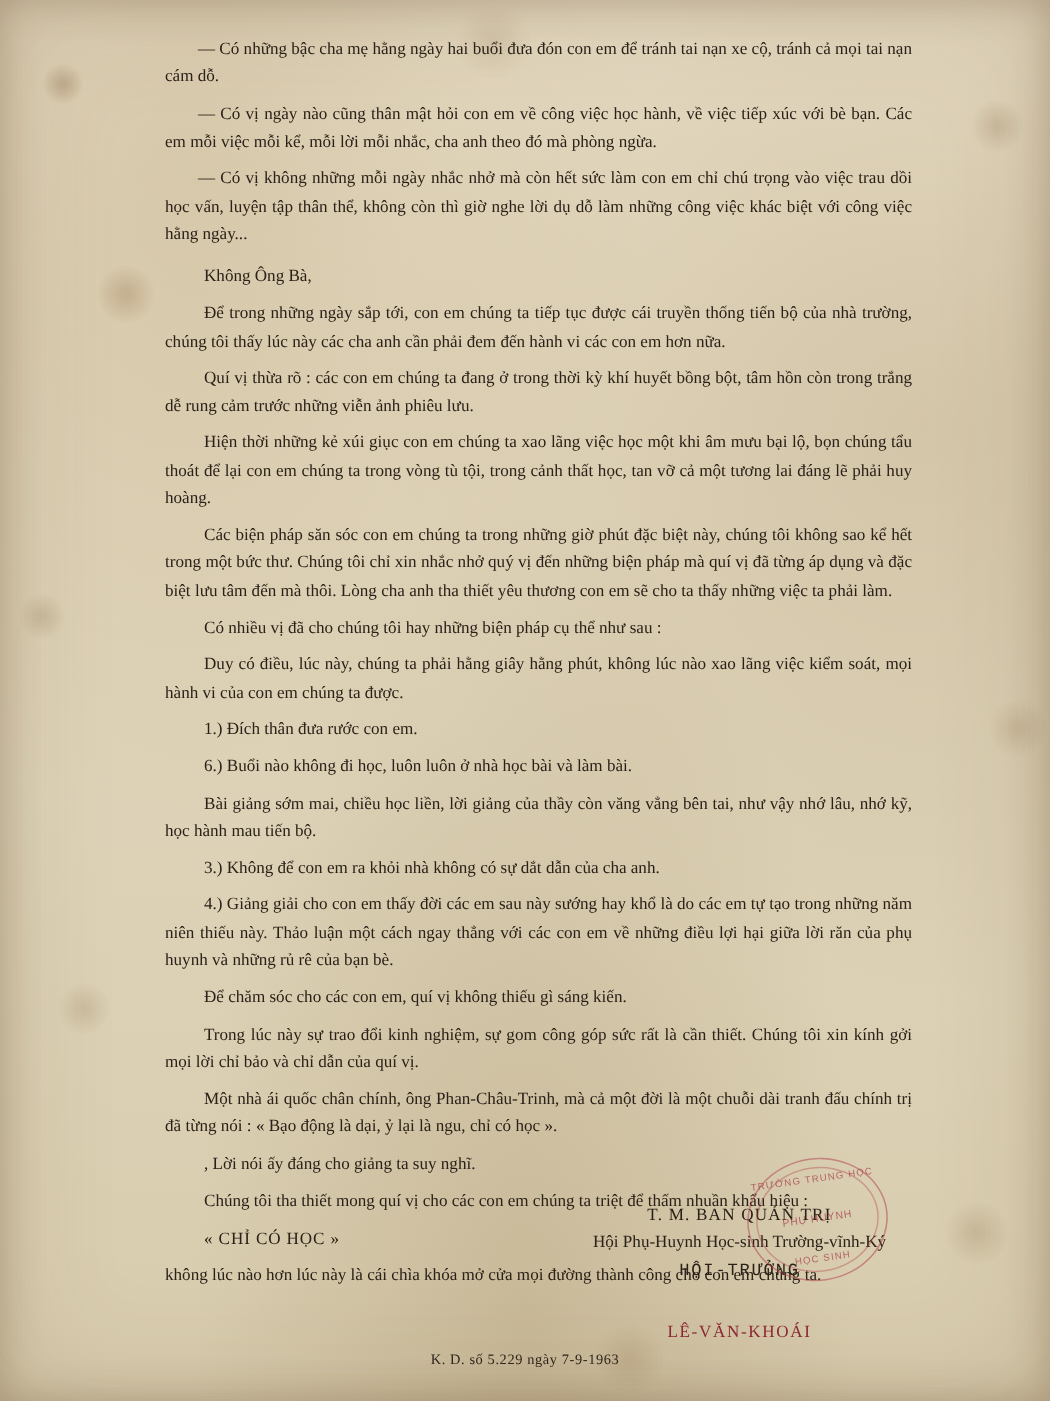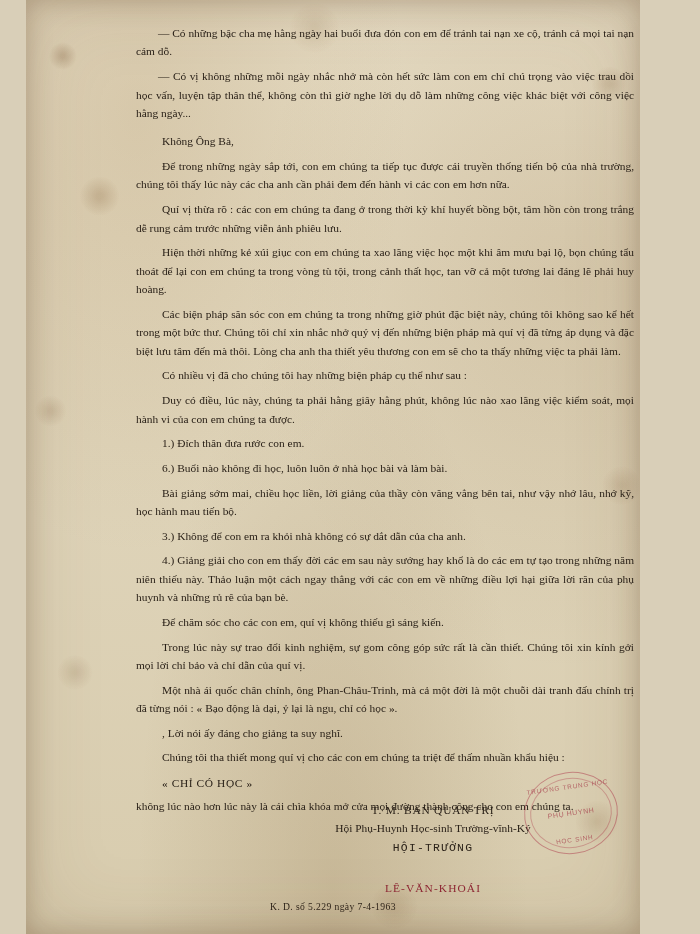--- a/index.html
+++ b/index.html
@@ -10,29 +10,28 @@
     width: 700px;
     height: 934px;
     background: #d9cfb8;
     font-family: "Liberation Serif", serif;
     overflow: hidden;
   }
 
   
   #page {
     position: relative;
-    width: 614px;
+    width: 700px;
     height: 934px;
     background:
       radial-gradient(ellipse at 18% 12%, rgba(168,138,92,0.22) 0%, rgba(168,138,92,0) 38%),
       radial-gradient(ellipse at 88% 30%, rgba(150,120,78,0.18) 0%, rgba(150,120,78,0) 42%),
       radial-gradient(ellipse at 50% 95%, rgba(140,112,70,0.22) 0%, rgba(140,112,70,0) 45%),
       linear-gradient(180deg, #e6dcc4 0%, #e2d7bd 25%, #ded3b8 55%, #d8ccae 100%);
     overflow: hidden;
-    margin-left: 26px;
   }
   
   #page::before {
     content: "";
     position: absolute;
     inset: 0;
     pointer-events: none;
     background:
       radial-gradient(circle at 6% 6%, rgba(120,84,48,0.30) 0 2px, rgba(120,84,48,0) 14px),
       radial-gradient(circle at 12% 21%, rgba(130,92,52,0.26) 0 3px, rgba(130,92,52,0) 20px),
@@ -165,20 +164,21 @@
   }
 </style>
 </head>
 <body>
 
 <div id="page">
 
   <div id="doc">
 
     <p class="p dash">— Có những bậc cha mẹ hằng ngày hai buổi đưa đón con em để tránh tai nạn xe cộ, tránh cả mọi tai nạn cám dỗ.</p>
+    <p class="p dash">— Có vị ngày nào cũng thân mật hỏi con em về công việc học hành, về việc tiếp xúc với bè bạn. Các em mỗi việc mỗi kể, mỗi lời mỗi nhắc, cha anh theo đó mà phòng ngừa.</p>
     <p class="p dash">— Có vị không những mỗi ngày nhắc nhở mà còn hết sức làm con em chỉ chú trọng vào việc trau dồi học vấn, luyện tập thân thể, không còn thì giờ nghe lời dụ dỗ làm những công việc khác biệt với công việc hằng ngày...</p>
 
     <p class="salut">Không Ông Bà,</p>
 
     <p class="p">Để trong những ngày sắp tới, con em chúng ta tiếp tục được cái truyền thống tiến bộ của nhà trường, chúng tôi thấy lúc này các cha anh cần phải đem đến hành vi các con em hơn nữa.</p>
     <p class="p">Quí vị thừa rõ : các con em chúng ta đang ở trong thời kỳ khí huyết bồng bột, tâm hồn còn trong trắng dễ rung cảm trước những viễn ảnh phiêu lưu.</p>
     <p class="p">Hiện thời những kẻ xúi giục con em chúng ta xao lãng việc học một khi âm mưu bại lộ, bọn chúng tẩu thoát để lại con em chúng ta trong vòng tù tội, trong cảnh thất học, tan vỡ cả một tương lai đáng lẽ phải huy hoàng.</p>
     <p class="p">Các biện pháp săn sóc con em chúng ta trong những giờ phút đặc biệt này, chúng tôi không sao kể hết trong một bức thư. Chúng tôi chỉ xin nhắc nhở quý vị đến những biện pháp mà quí vị đã từng áp dụng và đặc biệt lưu tâm đến mà thôi. Lòng cha anh tha thiết yêu thương con em sẽ cho ta thấy những việc ta phải làm.</p>
     <p class="p">Có nhiều vị đã cho chúng tôi hay những biện pháp cụ thể như sau :</p>
     <p class="p">Duy có điều, lúc này, chúng ta phải hằng giây hằng phút, không lúc nào xao lãng việc kiểm soát, mọi hành vi của con em chúng ta được.</p>
@@ -208,15 +208,15 @@
     <div class="arc-bot">HỌC SINH</div>
   </div>
 
   <div id="sign">
     <div class="l1">T. M. BAN QUẢN TRỊ</div>
     <div class="l2">Hội Phụ-Huynh Học-sinh Trường-vĩnh-Ký</div>
     <div class="l3">HỘI-TRƯỞNG</div>
     <div class="l4">LÊ-VĂN-KHOÁI</div>
   </div>
 
-  <div id="footer">K. D. số 5.229 ngày 7-4-1963</div>
+  <div id="footer">K. D. số 5.229 ngày 7-9-1963</div>
 
 </div>
 
 </body></html>

